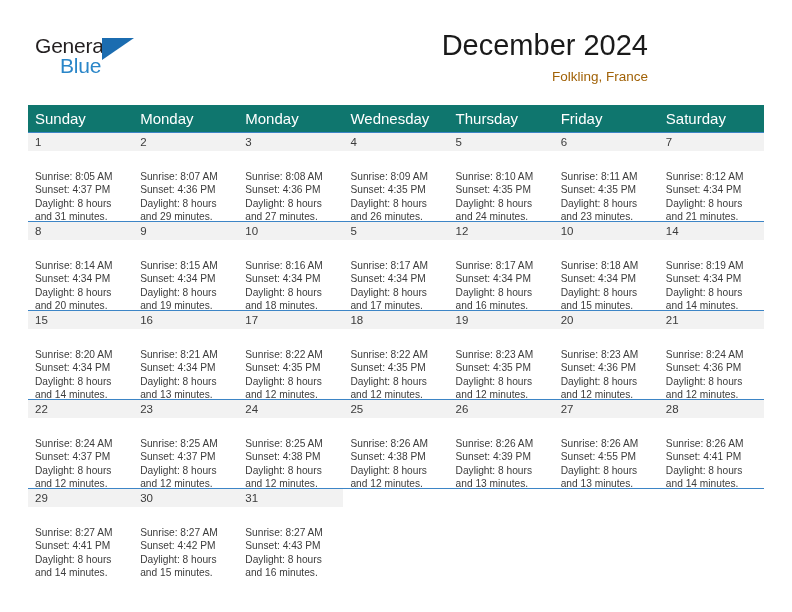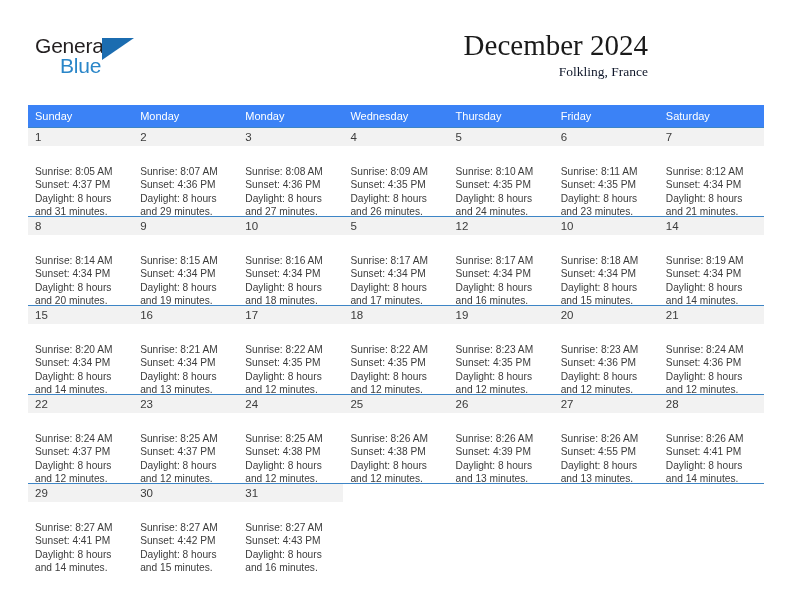--- a/index.html
+++ b/index.html
@@ -64,49 +64,49 @@
     letter-spacing: -0.2px;
     color: #2a86c8;
     font-family: "Liberation Sans", sans-serif;
   }
 
   .title-block {
     position: absolute;
     right: 0;
     top: 0;
     text-align: right;
-    font-family: Liberation Serif, serif;
   }
   .cal-title {
     font-size: 29px;
     color: #1a1a1a;
     line-height: 34px;
     white-space: nowrap;
   }
   .cal-subtitle {
     font-size: 13.5px;
-    color: #0f172a;
+    color: #a16207;
     line-height: 20px;
+    margin-top: 5px;
     white-space: nowrap;
   }
 
   
   .calendar {
     position: absolute;
     left: 28px;
     top: 105px;
     width: 736px;
     border-collapse: collapse;
     table-layout: fixed;
   }
 
   .calendar th {
-    background: #3b82f6;
+    background: #0f766e;
     color: #ffffff;
-    font-size: 11px;
+    font-size: 15px;
     font-weight: normal;
     text-align: left;
     padding: 5px 0 5px 7px;
     height: 11px;
     border: none;
   }
 
   .calendar td {
     vertical-align: top;
     padding: 0;

